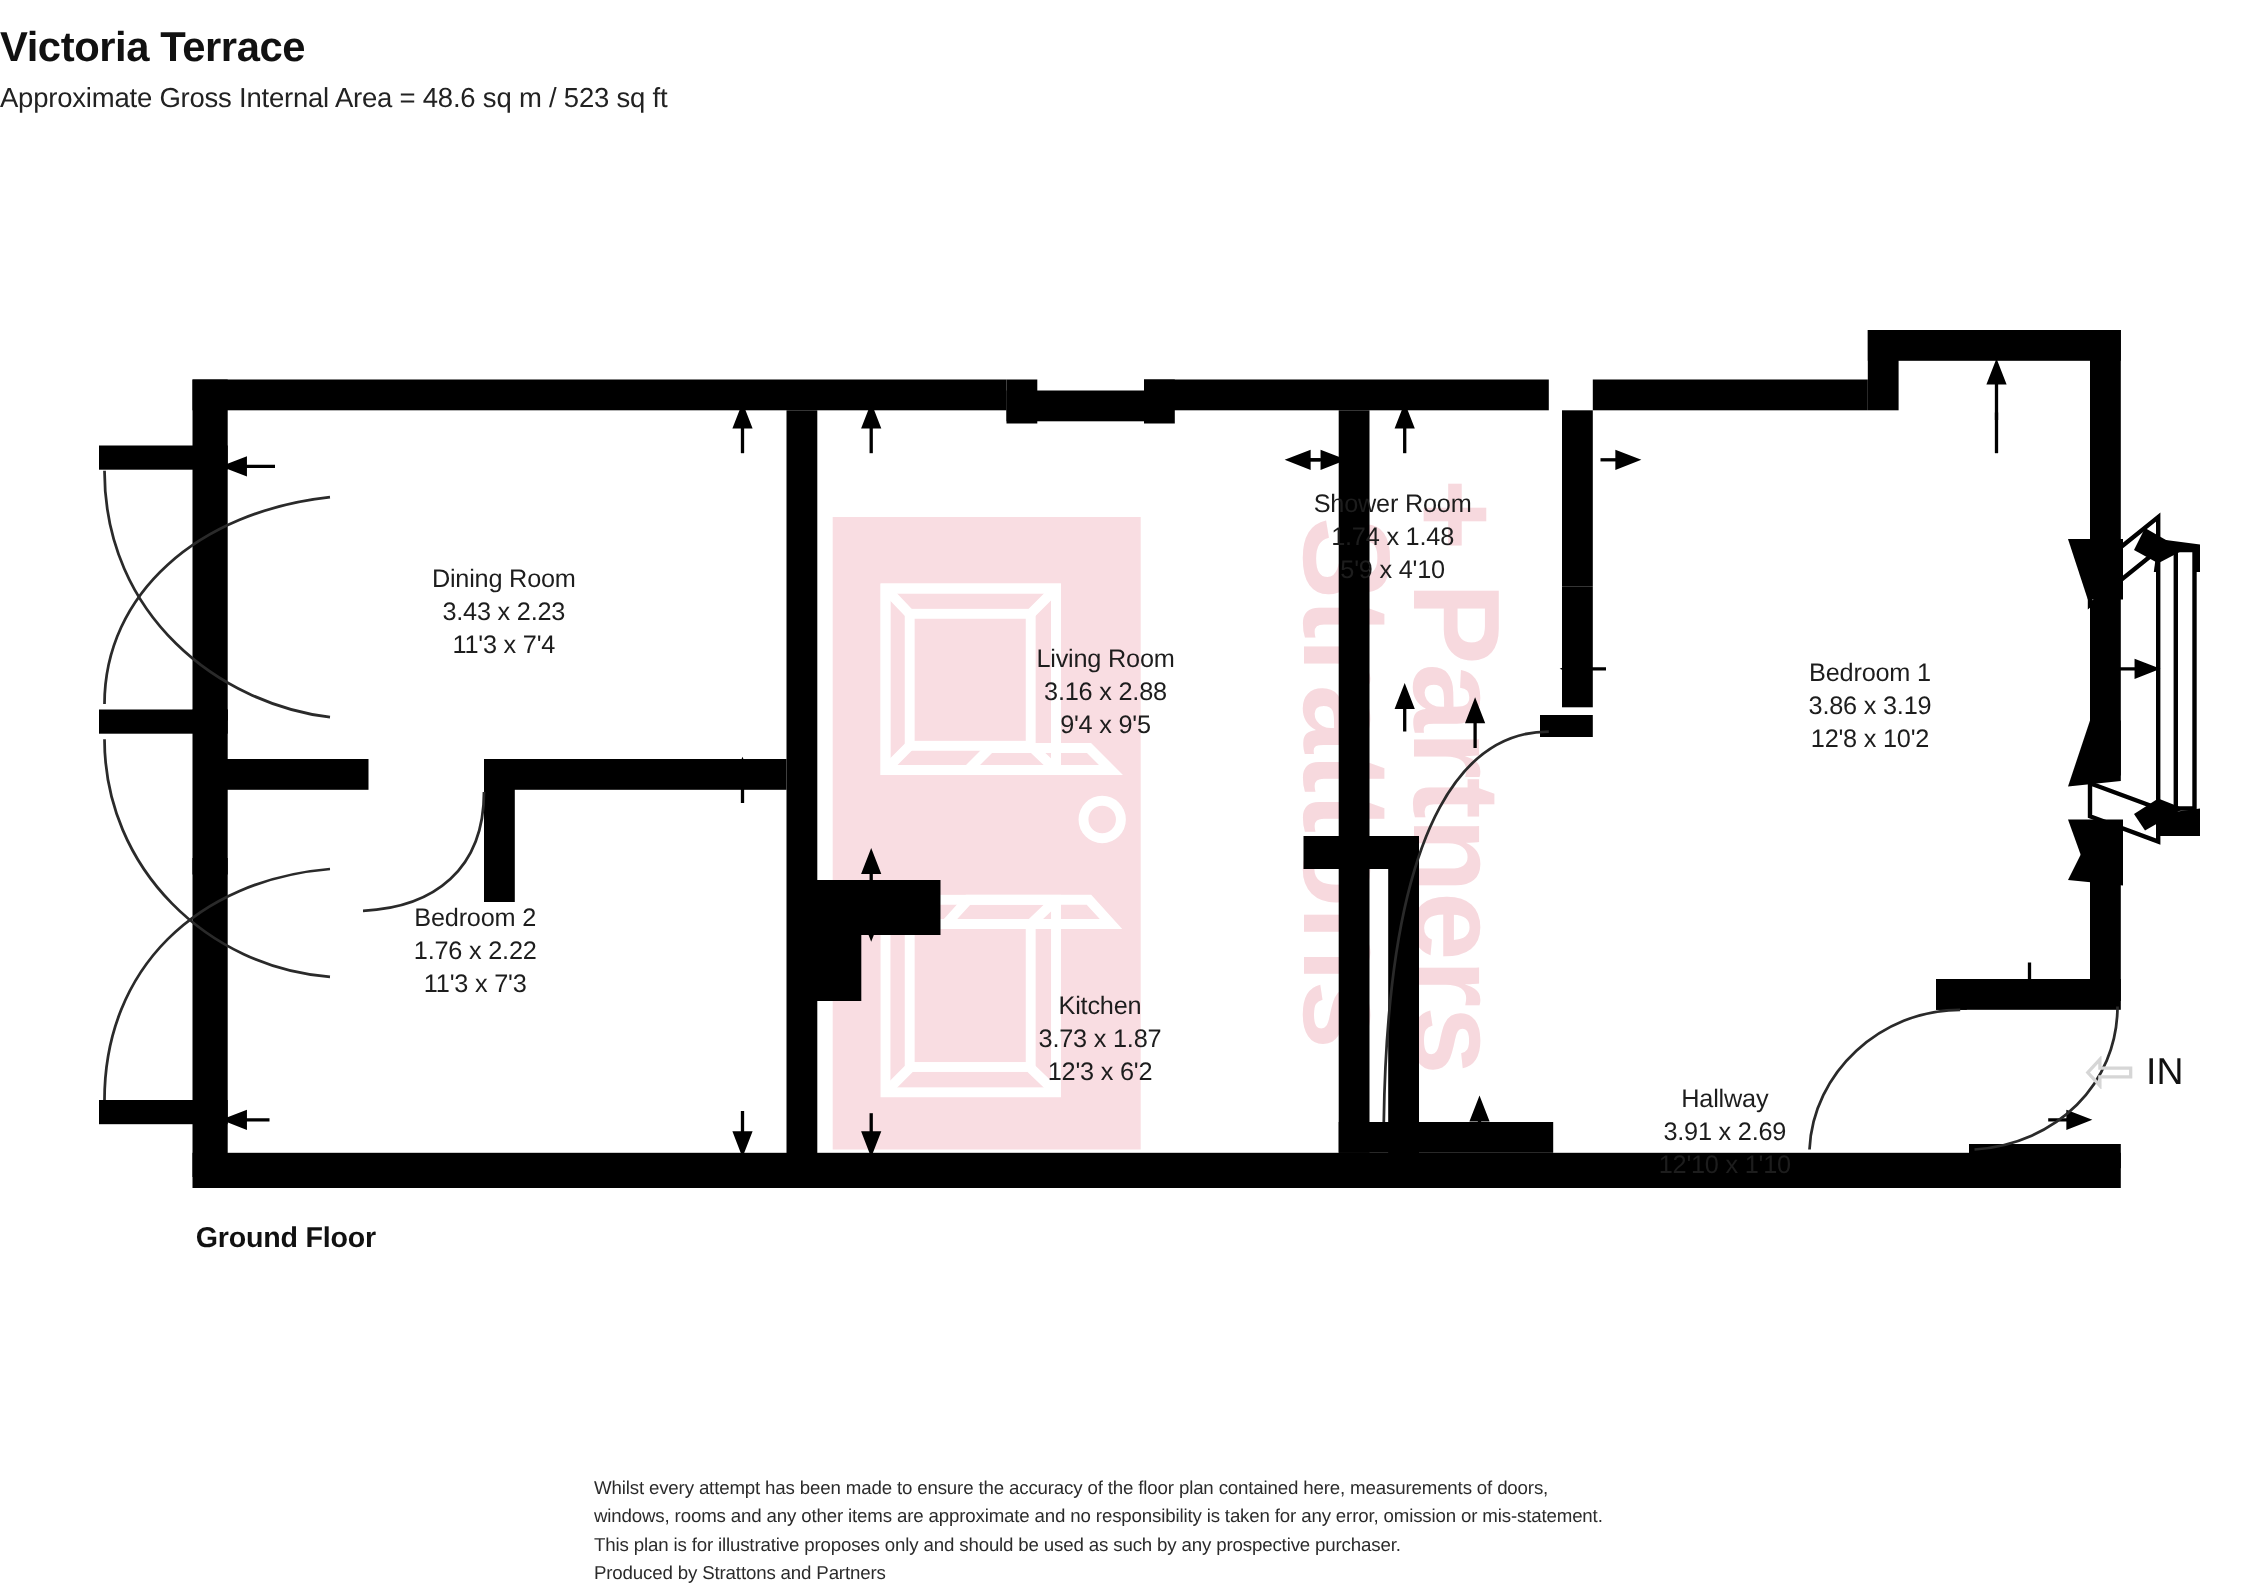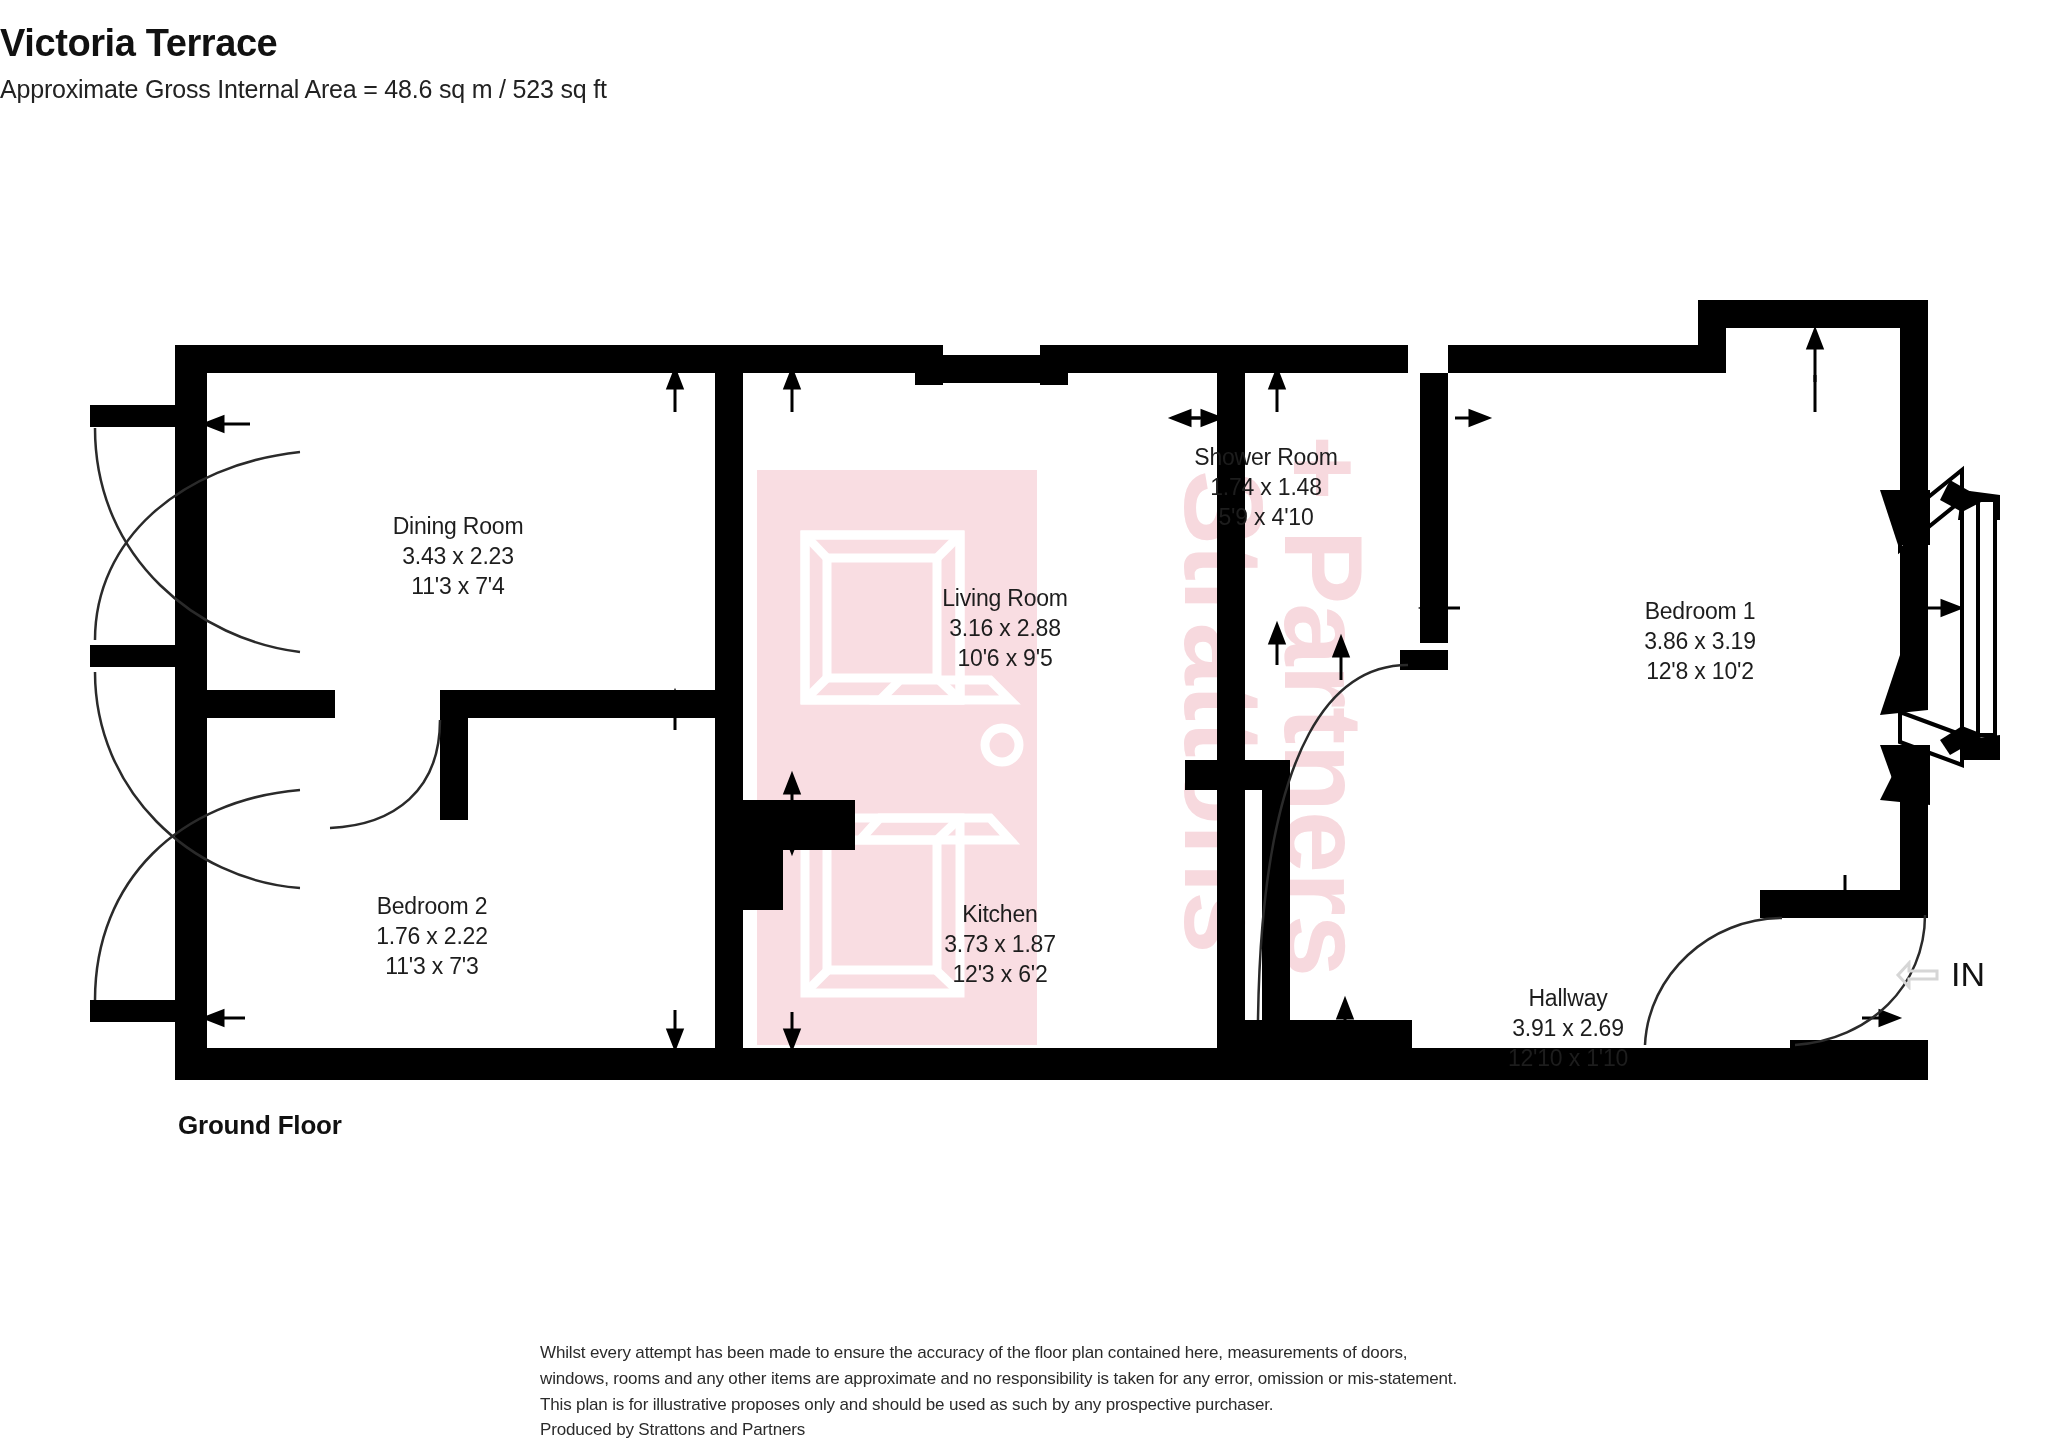--- a/index.html
+++ b/index.html
@@ -359,36 +359,36 @@
 
   <div class="room-label" style="left:458px; top:512px; transform:translate(-50%,0);">
     <div class="room-name">Dining Room</div>
     <div class="room-dim">3.43 x 2.23</div>
     <div class="room-dim">11'3 x 7'4</div>
   </div>
 
   <div class="room-label" style="left:1005px; top:584px; transform:translate(-50%,0);">
     <div class="room-name">Living Room</div>
     <div class="room-dim">3.16 x 2.88</div>
-    <div class="room-dim">10'6 x 9'5</div>
+    <div class="room-dim">9'4 x 9'5</div>
   </div>
 
   <div class="room-label" style="left:1266px; top:443px; transform:translate(-50%,0);">
     <div class="room-name">Shower Room</div>
     <div class="room-dim">1.74 x 1.48</div>
     <div class="room-dim">5'9 x 4'10</div>
   </div>
 
   <div class="room-label" style="left:1700px; top:597px; transform:translate(-50%,0);">
     <div class="room-name">Bedroom 1</div>
     <div class="room-dim">3.86 x 3.19</div>
     <div class="room-dim">12'8 x 10'2</div>
   </div>
 
-  <div class="room-label" style="left:432px; top:892px; transform:translate(-50%,0);">
+  <div class="room-label" style="left:432px; top:820px; transform:translate(-50%,0);">
     <div class="room-name">Bedroom 2</div>
     <div class="room-dim">1.76 x 2.22</div>
     <div class="room-dim">11'3 x 7'3</div>
   </div>
 
   <div class="room-label" style="left:1000px; top:900px; transform:translate(-50%,0);">
     <div class="room-name">Kitchen</div>
     <div class="room-dim">3.73 x 1.87</div>
     <div class="room-dim">12'3 x 6'2</div>
   </div>

